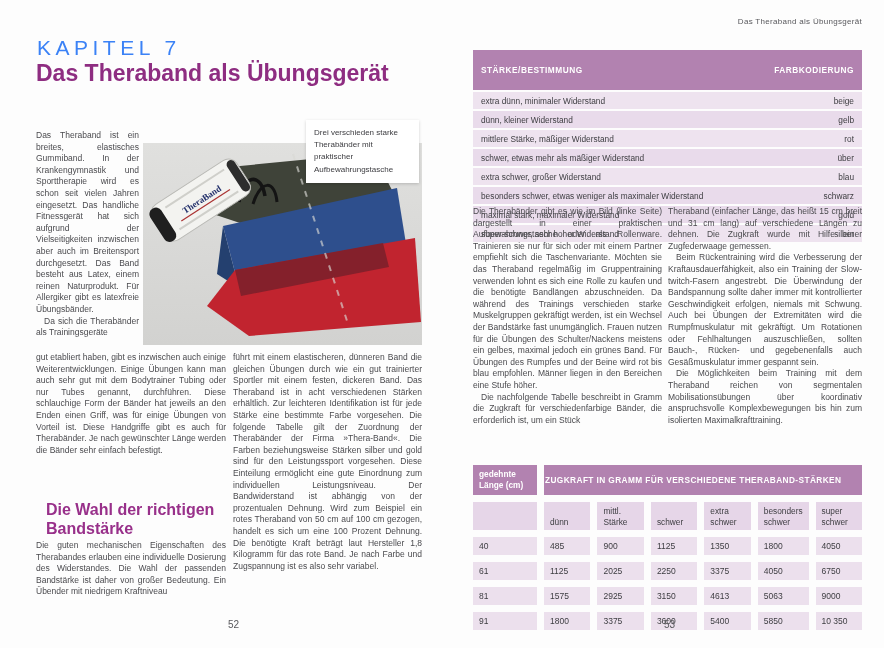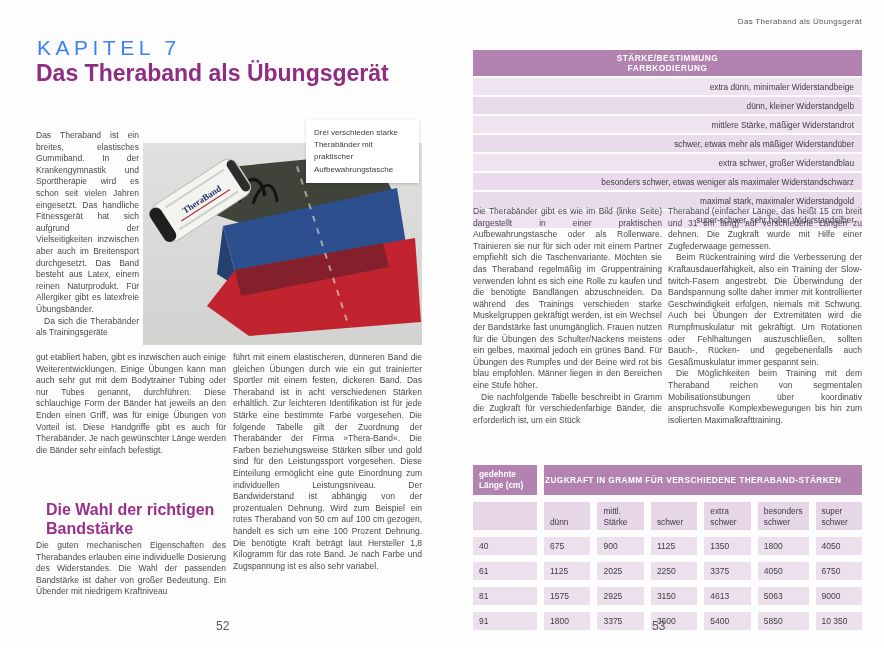--- a/index.html
+++ b/index.html
@@ -8,38 +8,38 @@
     font-family:"Liberation Sans",sans-serif;color:#45454a;overflow:hidden;
   }
   .abs{position:absolute;}
   p{margin:0;}
   .body-text{font-size:8.5px;line-height:11.6px;text-align:justify;color:#4a4a4e;}
   .indent{text-indent:8px;}
   .kicker{font-size:21px;letter-spacing:4.5px;color:#3b82f6;font-weight:400;}
   .chapter-title{font-size:23px;font-weight:700;color:#8e2d81;}
   .heading2{font-size:16px;line-height:19px;font-weight:700;color:#98308a;}
   .running-head{font-size:8px;color:#58585c;letter-spacing:.3px;text-align:right;}
-  .page-num{font-size:12px;color:#58585c;}
+  .page-num{font-size:10px;color:#58585c;margin-left:12px;}
 
   
   .photo{left:143px;top:143px;width:279px;height:202px;}
   .caption{
     left:306px;top:120px;width:97px;background:#ffffff;padding:7px 8px;
     font-size:8px;line-height:12.2px;color:#3c3c40;box-shadow:0 1px 3px rgba(0,0,0,.18);
   }
 
   
   .t1{left:473px;top:50px;width:389px;}
   .t1-header{
     display:flex;justify-content:space-between;align-items:center;
     background:#b282b0;color:#ffffff;font-size:8.3px;font-weight:700;
-    letter-spacing:.5px;padding:3px 8px;flex-direction:column;
+    letter-spacing:.5px;padding:15px 8px;
   }
   .t1-row{
-    display:flex;justify-content:flex-end;align-items:center;
+    display:flex;justify-content:space-between;align-items:center;
     font-size:8.3px;color:#3d3d41;padding:3.5px 8px;margin-top:2px;
   }
   .t1-row.odd{background:#eee3ef;}
   .t1-row.even{background:#e9dbeb;}
 
   
   .t2{
     left:473px;top:465px;width:389px;
     display:grid;grid-template-columns:64px repeat(6,1fr);gap:7px;
   }
@@ -178,21 +178,21 @@
     <div class="t2-span">ZUGKRAFT IN GRAMM FÜR VERSCHIEDENE THERABAND-STÄRKEN</div>
 
   <div class="t2-sub"></div>
       <div class="t2-sub">dünn</div>
       <div class="t2-sub">mittl. Stärke</div>
       <div class="t2-sub">schwer</div>
       <div class="t2-sub">extra schwer</div>
       <div class="t2-sub">besonders schwer</div>
       <div class="t2-sub">super schwer</div>
       <div class="t2-cell">40</div>
-      <div class="t2-cell">675</div>
+      <div class="t2-cell">485</div>
       <div class="t2-cell">900</div>
       <div class="t2-cell">1125</div>
       <div class="t2-cell">1350</div>
       <div class="t2-cell">1800</div>
       <div class="t2-cell">4050</div>
       <div class="t2-cell">61</div>
       <div class="t2-cell">1125</div>
       <div class="t2-cell">2025</div>
       <div class="t2-cell">2250</div>
       <div class="t2-cell">3375</div>

